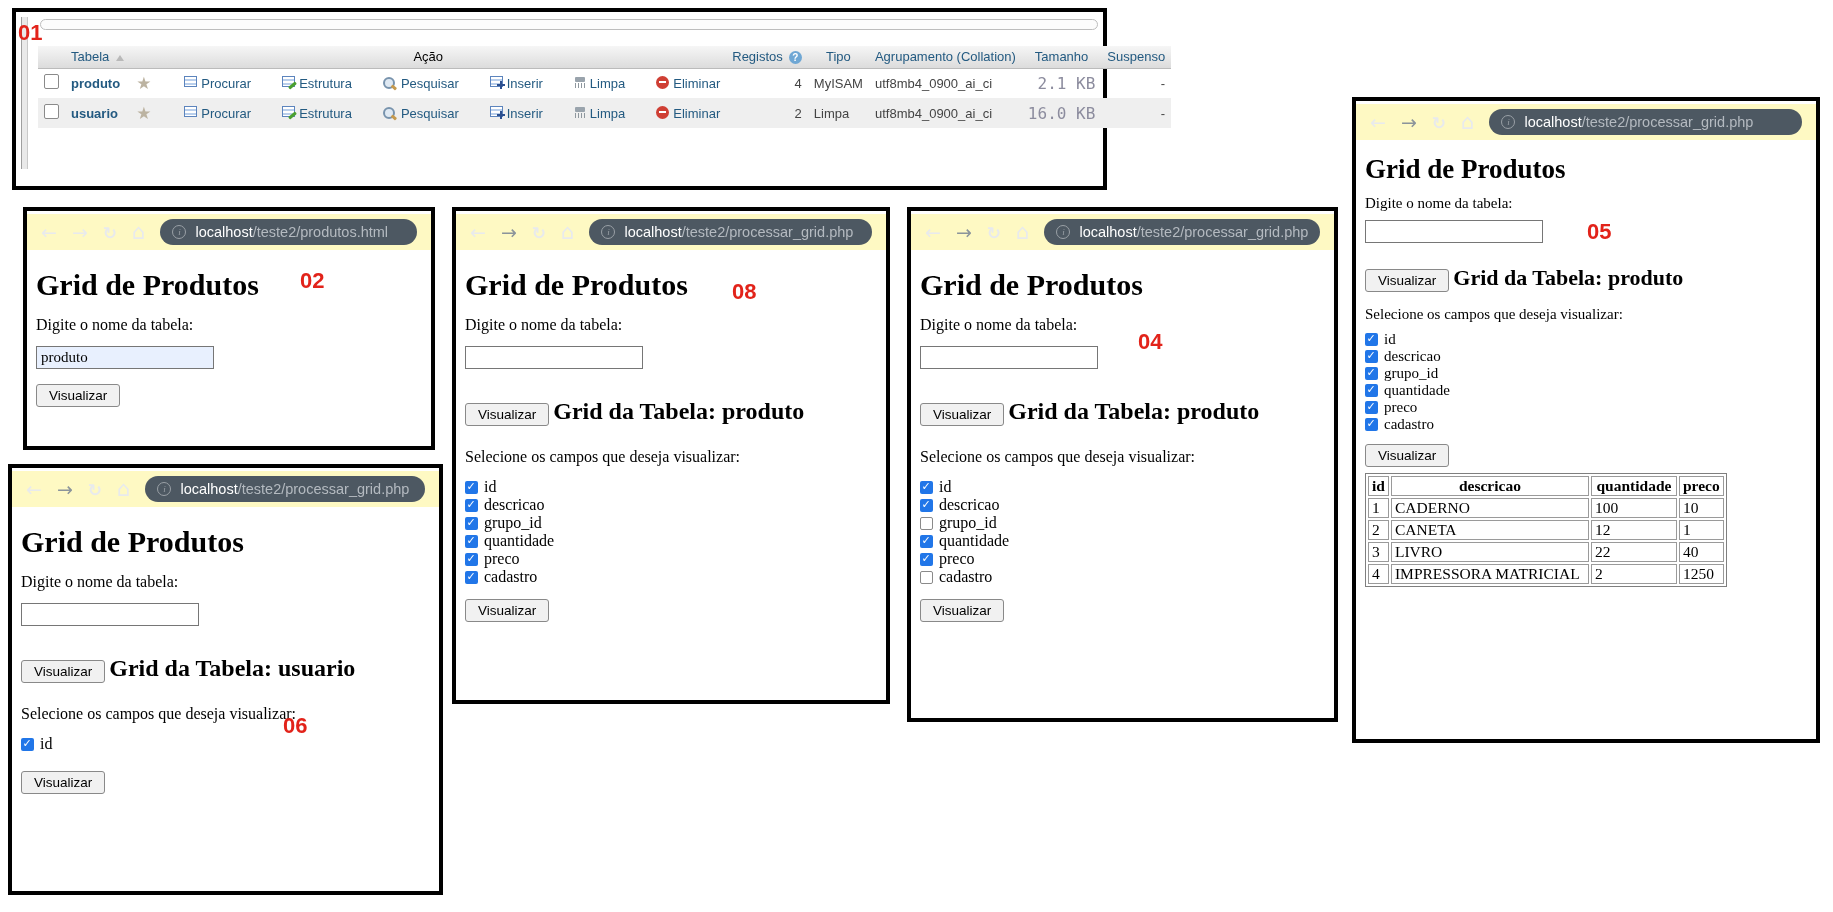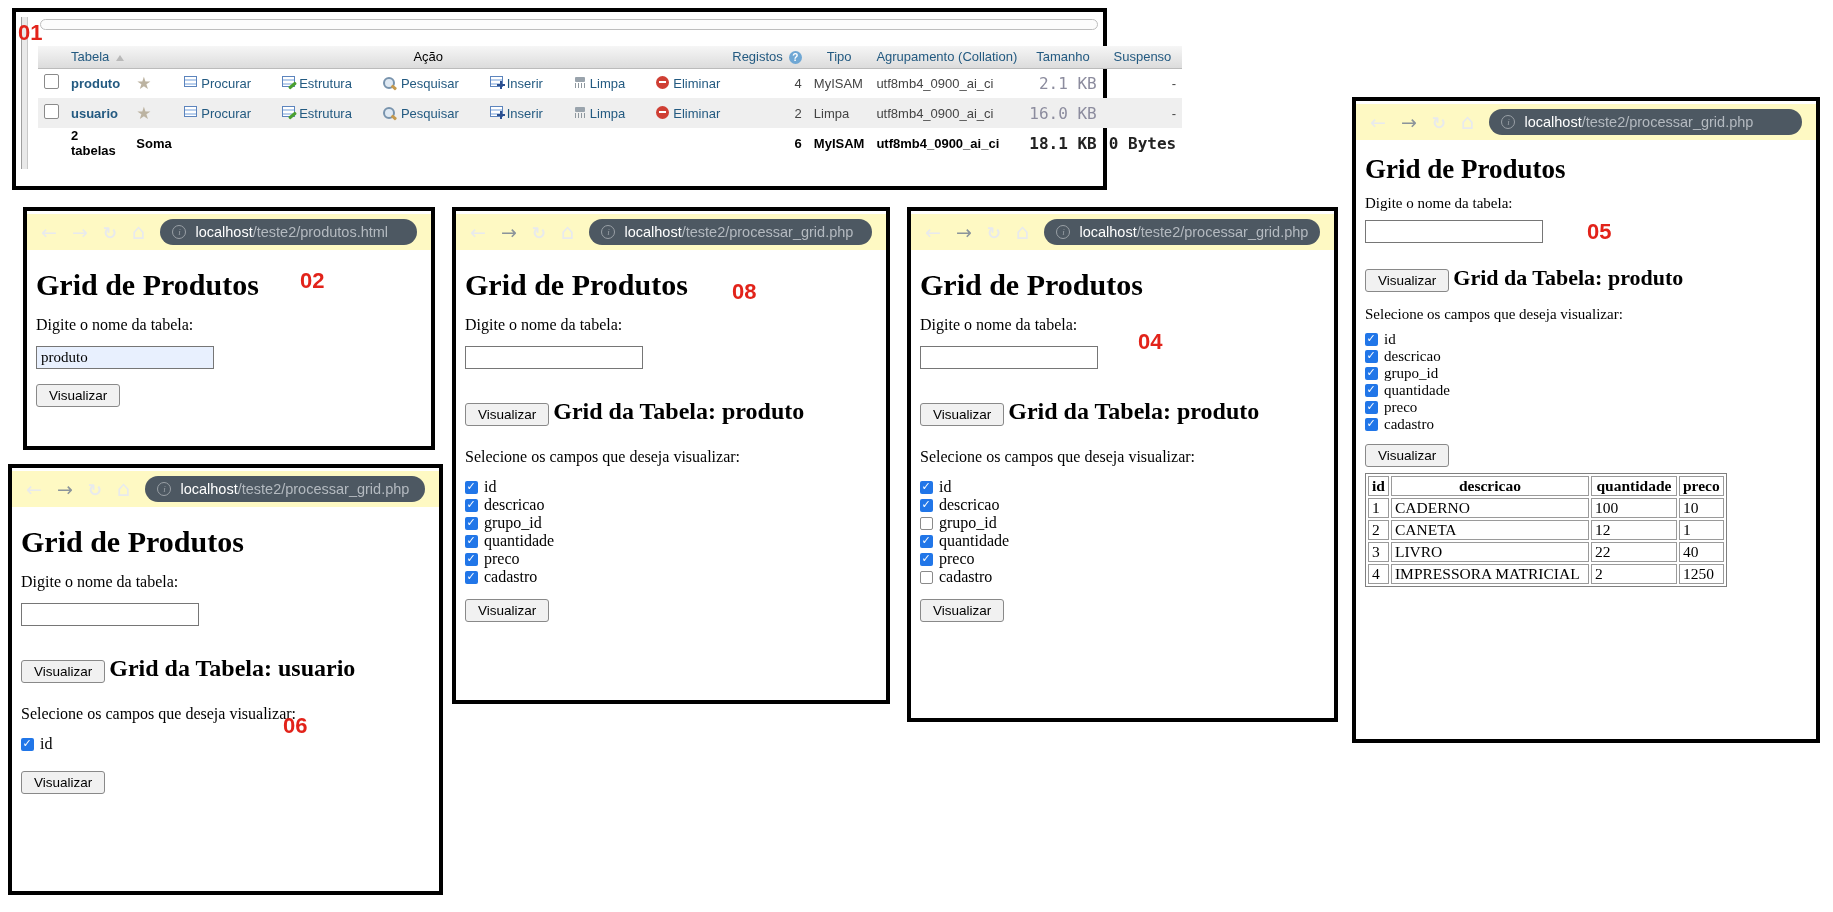--- a/index.html
+++ b/index.html
@@ -185,30 +185,20 @@
               </span>
         </div>
       </td>
       <td class="num">2</td>
       <td>Limpa</td>
       <td>utf8mb4_0900_ai_ci</td>
       <td class="mono">16.0 KB</td>
       <td class="num">-</td>
     </tr>
 
-    <tr class="pma-foot">
-      <td></td>
-      <td>2 tabelas</td>
-      <td>Soma</td>
-      <td class="num">6</td>
-      <td>MyISAM</td>
-      <td>utf8mb4_0900_ai_ci</td>
-      <td class="mono b">18.1 KB</td>
-      <td class="mono b">0 Bytes</td>
-    </tr>
   </tbody>
     </table>
 </div>
 
 <div class="panel" style="left:23px; top:207px; width:412px; height:243px;">
   <span class="badge" style="left:273px; top:57px;">02</span>
   <div class="chrome">
     <span class="nic i-back"></span>
     <span class="nic i-fwd"></span>
     <span class="nic i-reload"></span>

